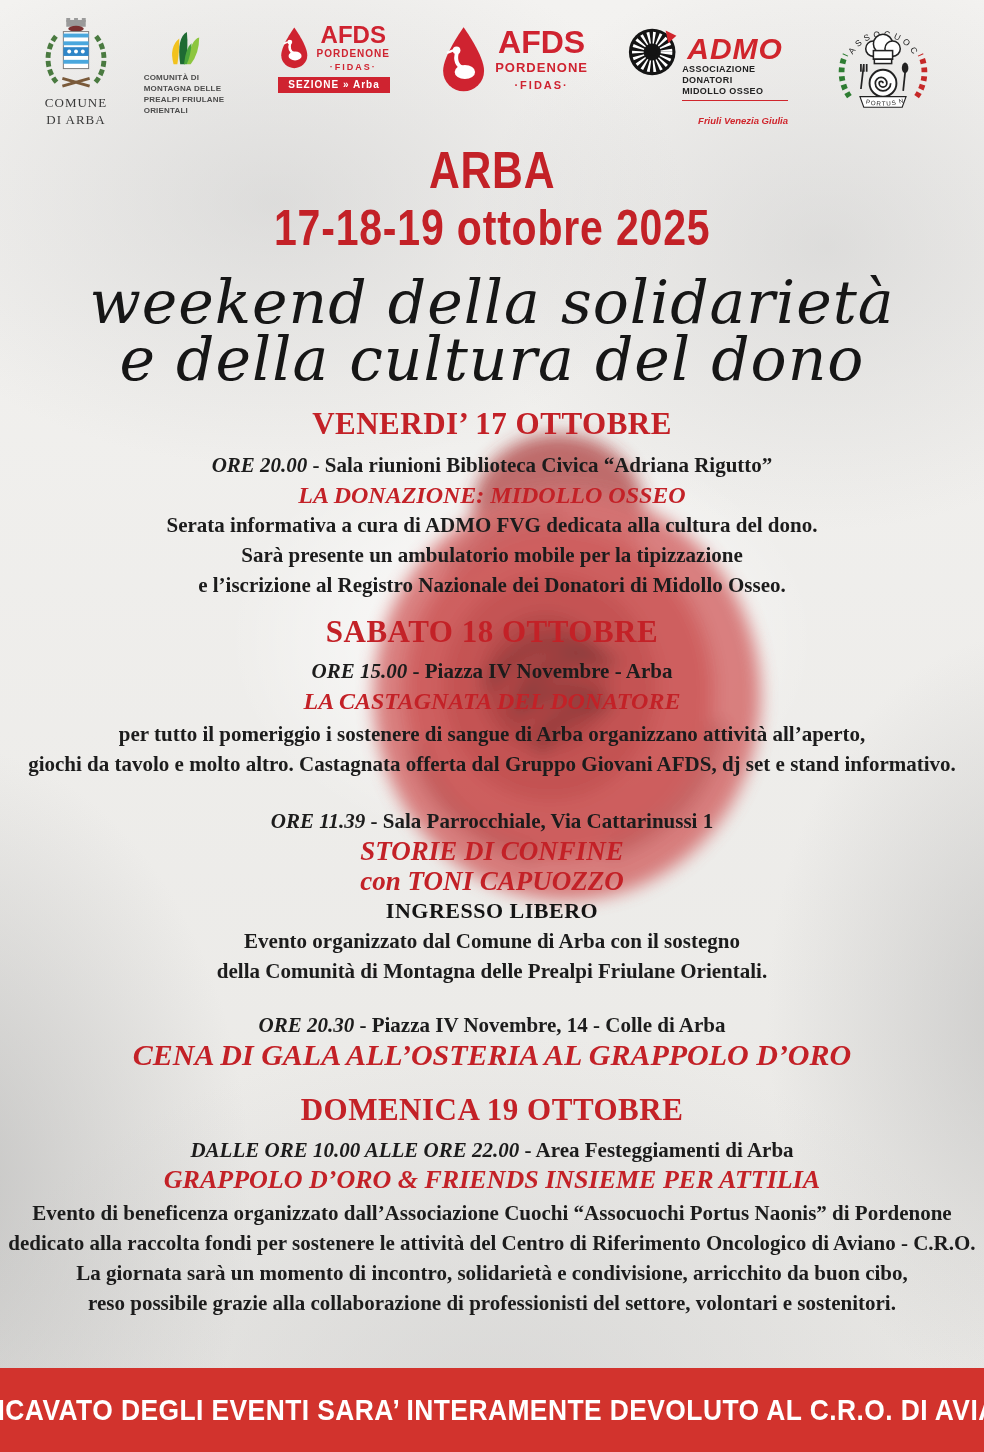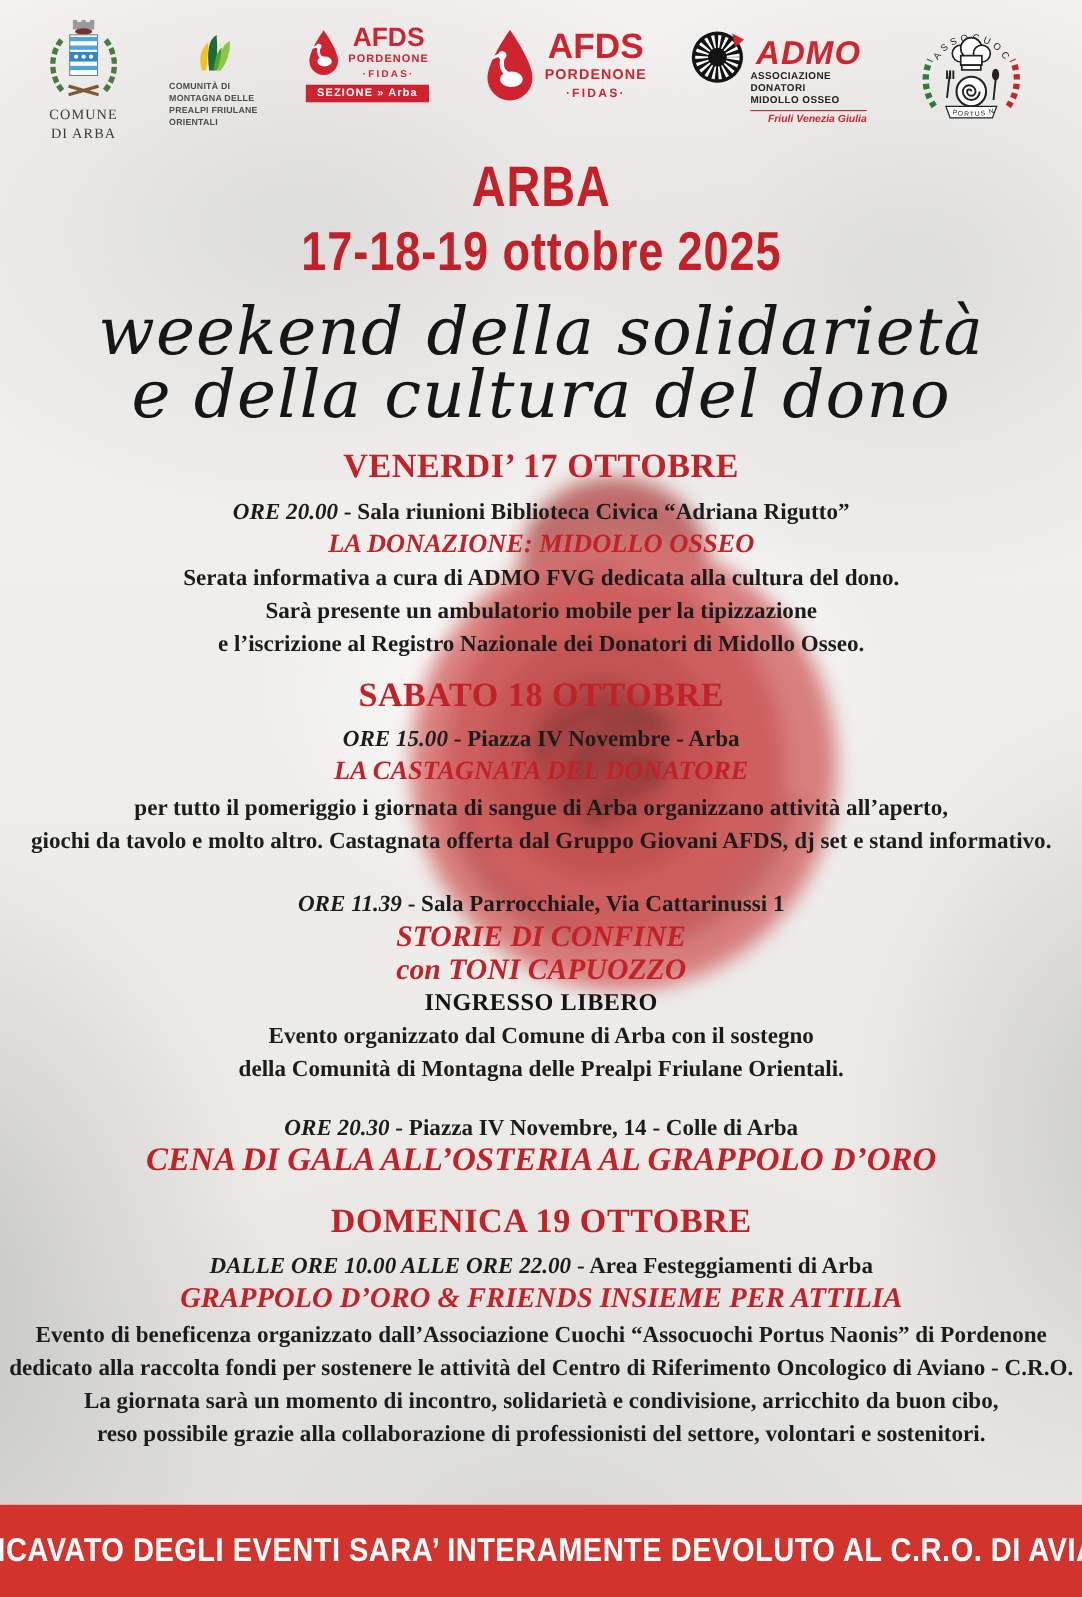--- a/index.html
+++ b/index.html
@@ -39,21 +39,21 @@
   .afds-acronym{font-family:"Liberation Sans",sans-serif;font-weight:bold;color:#cf2330;line-height:1;}
   .afds-city{font-family:"Liberation Sans",sans-serif;font-weight:bold;color:#cf2330;letter-spacing:1px;line-height:1;}
   .afds-fidas{font-family:"Liberation Sans",sans-serif;font-weight:bold;color:#cf2330;letter-spacing:2px;line-height:1;}
   .afds-banner{margin-top:5px;background:#cf2330;color:#fff;font-family:"Liberation Sans",sans-serif;
     font-weight:bold;font-size:10px;line-height:16px;letter-spacing:1px;}
   .admo-wordmark{font-family:"Liberation Sans",sans-serif;font-weight:bold;font-style:italic;
     font-size:30px;line-height:1;color:#d0252c;letter-spacing:1px;}
   .admo-sub{font-family:"Liberation Sans",sans-serif;font-weight:bold;font-size:9px;line-height:11px;
     color:#222;letter-spacing:.4px;text-align:left;}
   .admo-region{font-family:"Liberation Sans",sans-serif;font-weight:bold;font-style:italic;
-    font-size:9.5px;color:#d0252c;text-align:right;border-top:1px solid #d0252c;padding-top:2px;margin-top:3px;}
+    font-size:9.5px;color:#d0252c;text-align:right;border-top:1px solid #d0252c;padding-top:14px;margin-top:3px;}
   .footer-banner{position:absolute;left:0;right:0;top:1368px;bottom:0;background:#d2332d;z-index:3;
     display:flex;align-items:center;justify-content:center;}
   .footer-banner .cond{transform:scaleX(.88);font-size:30px;color:#fff;letter-spacing:.5px;}
 </style>
 </head>
 <body>
 
 <div class="poster">
 
   <svg class="rose" viewBox="0 0 200 230" aria-hidden="true">
@@ -93,21 +93,21 @@
           <circle cx="40" cy="34.5" r="2" fill="#fff"></circle>
           <circle cx="47" cy="34.5" r="2" fill="#fff"></circle>
         <rect x="27" y="43" width="26" height="4" fill="#4aa7dd"></rect>
       </g>
       <path d="M26,62 L54,70 M54,62 L26,70" stroke="#7a5a3a" stroke-width="3"></path>
     </svg>
     <small class="comune-txt">COMUNE</small>
     <small class="comune-txt">DI ARBA</small>
   </div>
 
-  <div class="logo" style="left:148px;top:30px;width:92px;">
+  <div class="logo" style="left:138px;top:30px;width:92px;">
     <svg width="44" height="38" viewBox="0 0 44 40" aria-hidden="true">
       <path d="M11,36 Q6,18 17,9 Q17,24 15,36 Z" fill="#f2c21e"></path>
       <path d="M18,36 Q14,8 25,2 Q27,20 23,36 Z" fill="#1e6b33"></path>
       <path d="M25,36 Q29,10 38,8 Q38,25 29,36 Z" fill="#8dc63f"></path>
       <path d="M22,36 Q24,18 30,14 Q29,27 25,36 Z" fill="#4aa43a"></path>
     </svg>
     <div style="display:inline-block;">
       <small class="comunita-txt">COMUNITÀ DI</small>
       <small class="comunita-txt">MONTAGNA DELLE</small>
       <small class="comunita-txt">PREALPI FRIULANE</small>
@@ -221,21 +221,21 @@
       <div class="line">e l’iscrizione al Registro Nazionale dei Donatori di Midollo Osseo.</div>
     </div>
 
     <div class="abs ctr" style="top:614px;">
       <div class="day-heading">SABATO 18 OTTOBRE</div>
       <div class="line" style="margin-top:6px;">
         <span class="time">ORE 15.00</span>
         <span>- Piazza IV Novembre - Arba</span>
       </div>
       <div class="event-title">LA CASTAGNATA DEL DONATORE</div>
-      <div class="line" style="margin-top:3px;">per tutto il pomeriggio i giornata di sangue di Arba organizzano attività all’aperto,</div>
+      <div class="line" style="margin-top:3px;">per tutto il pomeriggio i sostenere di sangue di Arba organizzano attività all’aperto,</div>
       <div class="line">giochi da tavolo e molto altro. Castagnata offerta dal Gruppo Giovani AFDS, dj set e stand informativo.</div>
     </div>
 
     <div class="abs ctr" style="top:806px;">
       <div class="line">
         <span class="time">ORE 11.39</span>
         <span>- Sala Parrocchiale, Via Cattarinussi 1</span>
       </div>
       <div class="event-title lg">STORIE DI CONFINE</div>
       <div class="event-title lg">con TONI CAPUOZZO</div>

